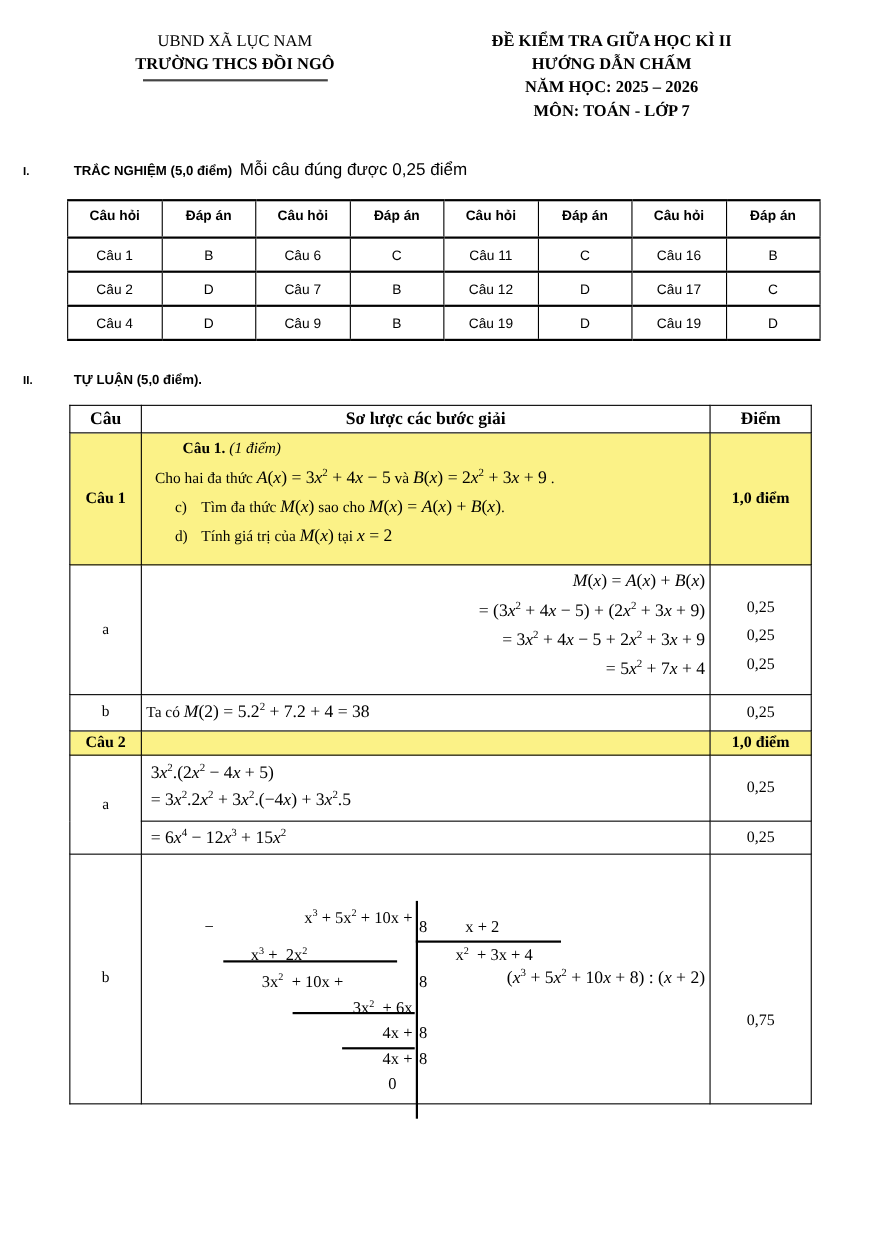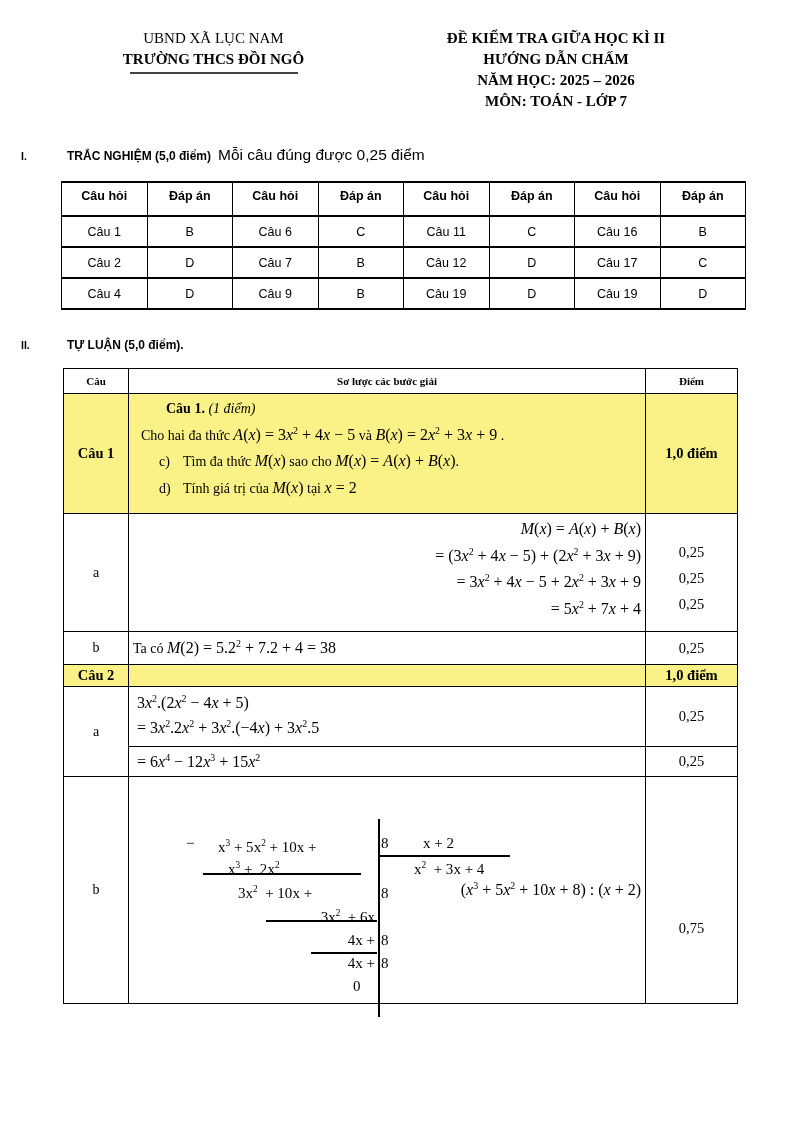--- a/index.html
+++ b/index.html
@@ -39,21 +39,21 @@
   table.mc th { height:34px; font-weight:bold; vertical-align:top; padding-top:6px; }
   table.mc td { height:31px; font-weight:normal; }
 
   
   .essay-wrap { padding-left:63px; margin-top:16px; }
   table.essay { border-collapse:collapse; table-layout:fixed; width:674px; font-size:14px; }
   table.essay th, table.essay td { border:1.5px solid #000; vertical-align:middle; }
   table.essay col.c-cau  { width:65px; }
   table.essay col.c-step { width:517px; }
   table.essay col.c-diem { width:92px; }
-  table.essay th { font-size:11px; font-weight:bold; text-align:center; height:25px; }
+  table.essay th { font-size:16px; font-weight:bold; text-align:center; height:25px; }
   .yellow td { background:var(--yl,#FBF287); }
   .cau-label { font-weight:bold; font-size:14.5px; text-align:center; }
   .diem-val  { text-align:center; font-size:14.5px; }
   .diem-bold { text-align:center; font-size:14.5px; font-weight:bold; }
   td.steps { padding:2px 4px; }
 
   .r-c1  { height:120px; } .r-a1 { height:118px; } .r-b1 { height:33px; }
   .r-c2  { height:22px; }  .r-a2a { height:60px; } .r-a2b { height:28px; }
   .r-b2  { height:227px; }
 
@@ -68,21 +68,21 @@
   .a2line { line-height:25px; padding-left:4px; }
 
   
   td.div-cell { position:relative; vertical-align:top; padding:4px 4px; }
   .division { position:absolute; left:4px; top:42px; width:510px; height:205px;
               font-size:15px; font-family:"Liberation Serif","DejaVu Serif",serif; }
   .division span { position:absolute; white-space:pre; }
   .division .up i { font-style:normal; }
   .dv-rule { position:absolute; background:#000; }
   .dv-minus   { left:53px;  top:16px; }
-  .dv-dividend{ left:85px;  top:20px; width:157px; }
+  .dv-dividend{ left:85px;  top:8px; width:157px; text-align:right; }
   .dv-div8    { left:248px; top:16px; }
   .dv-divisor { left:290px; top:16px; }
   .dv-vline   { left:245px; top:0;    width:2px;  height:198px; }
   .dv-divline { left:245px; top:36px; width:132px; height:2px; }
   .dv-quot    { left:281px; top:42px; }
   .dv-sub1    { left:95px;  top:42px; }
   .dv-strike1 { left:70px;  top:54px; width:158px; height:1.5px; }
   .dv-rem1    { left:105px; top:66px; width:137px; }
   .dv-rem18   { left:248px; top:66px; }
   .dv-sub2    { left:133px; top:90px; width:109px; text-align:right; }

